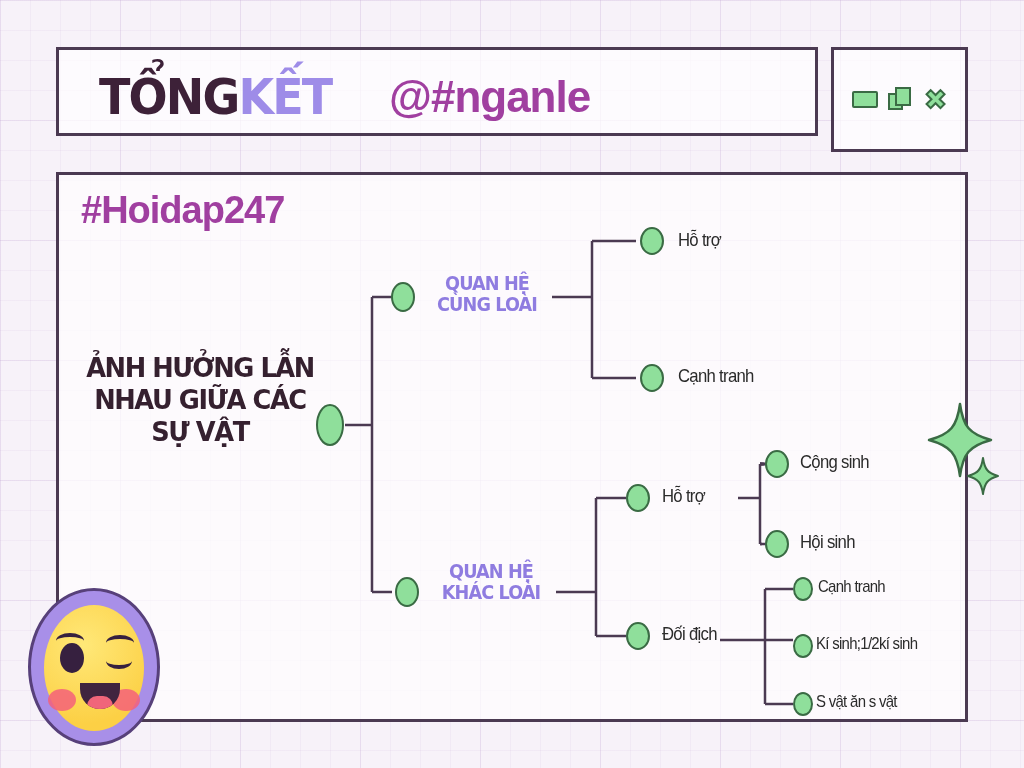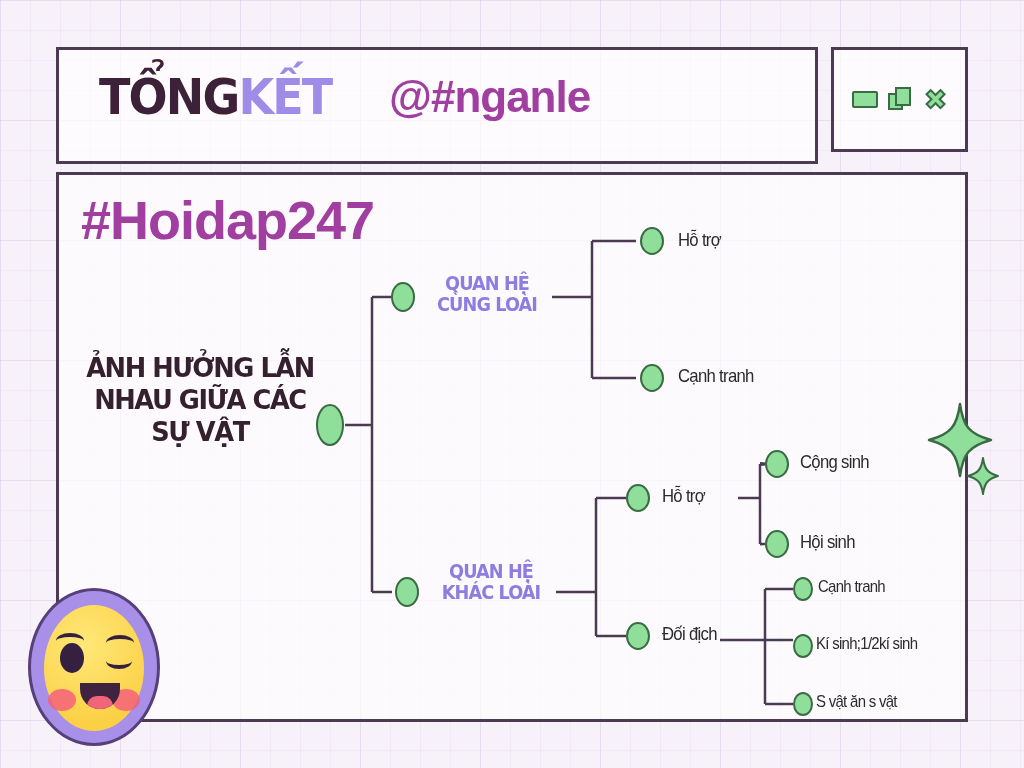--- a/index.html
+++ b/index.html
@@ -18,21 +18,21 @@
       linear-gradient(to right, rgba(198,170,214,0.12) 1px, transparent 1px),
       linear-gradient(to bottom, rgba(198,170,214,0.12) 1px, transparent 1px);
     background-size: 120px 120px, 120px 120px, 30px 30px, 30px 30px;
     position: relative;
   }
 
   
   .header-title-panel {
     position: absolute;
     left: 56px; top: 47px;
-    width: 762px; height: 117px;
+    width: 762px; height: 89px;
     border: 3px solid #4b3a52;
     background: rgba(255,253,255,0.72);
     box-sizing: border-box;
   }
   .logo {
     position: absolute;
     left: 40px; top: 22px;
     font-family: "DejaVu Sans", sans-serif;
     font-weight: bold;
     font-size: 50px;
@@ -108,21 +108,21 @@
     left: 56px; top: 172px;
     width: 912px; height: 550px;
     border: 3px solid #4b3a52;
     background: rgba(255,253,255,0.70);
     box-sizing: border-box;
     overflow: hidden;
   }
   .page-title {
     position: absolute;
     left: 22px; top: 14px;
-    font-size: 54px;
+    font-size: 38px;
     font-weight: bold;
     color: #a03fa0;
     letter-spacing: -1px;
     white-space: nowrap;
   }
 
   
   .map-svg {
     position: absolute;
     left: 0; top: 0;

